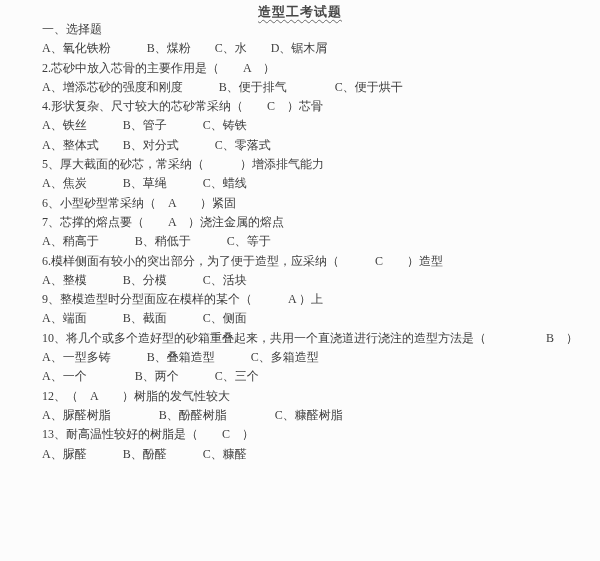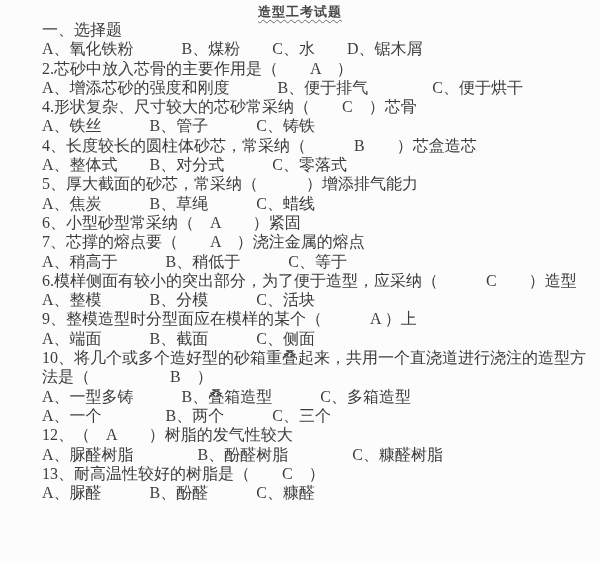--- a/index.html
+++ b/index.html
@@ -30,21 +30,21 @@
     text-decoration-line: underline;
     text-decoration-style: wavy;
     text-decoration-thickness: 1px;
     text-decoration-color: #6a6a6a;
     text-underline-offset: 3px;
   }
   .body-lines {
     padding: 0 10px 0 42px;
   }
   .line {
-    font-size: 16px;
+    font-size: 12px;
     line-height: 19.3px;
     white-space: pre-wrap;
     color: #3d3d3d;
   }
   .heading {
     color: #404040;
   }
 </style>
 </head>
 <body>
@@ -55,21 +55,20 @@
     <div class="line heading">一、选择题</div>
 
     <div class="line">A、氧化铁粉　　　B、煤粉　　C、水　　D、锯木屑</div>
 
     <div class="line">2.芯砂中放入芯骨的主要作用是（　　A　）</div>
     <div class="line">A、增添芯砂的强度和刚度　　　B、便于排气　　　　C、便于烘干</div>
 
     <div class="line">4.形状复杂、尺寸较大的芯砂常采纳（　　C　）芯骨</div>
     <div class="line">A、铁丝　　　B、管子　　　C、铸铁</div>
 
-    <div class="line">4、长度较长的圆柱体砂芯，常采纳（　　　B　　）芯盒造芯</div>
     <div class="line">A、整体式　　B、对分式　　　C、零落式</div>
 
     <div class="line">5、厚大截面的砂芯，常采纳（　　　）增添排气能力</div>
     <div class="line">A、焦炭　　　B、草绳　　　C、蜡线</div>
 
     <div class="line">6、小型砂型常采纳（　A　　）紧固</div>
 
     <div class="line">7、芯撑的熔点要（　　A　）浇注金属的熔点</div>
     <div class="line">A、稍高于　　　B、稍低于　　　C、等于</div>
 

